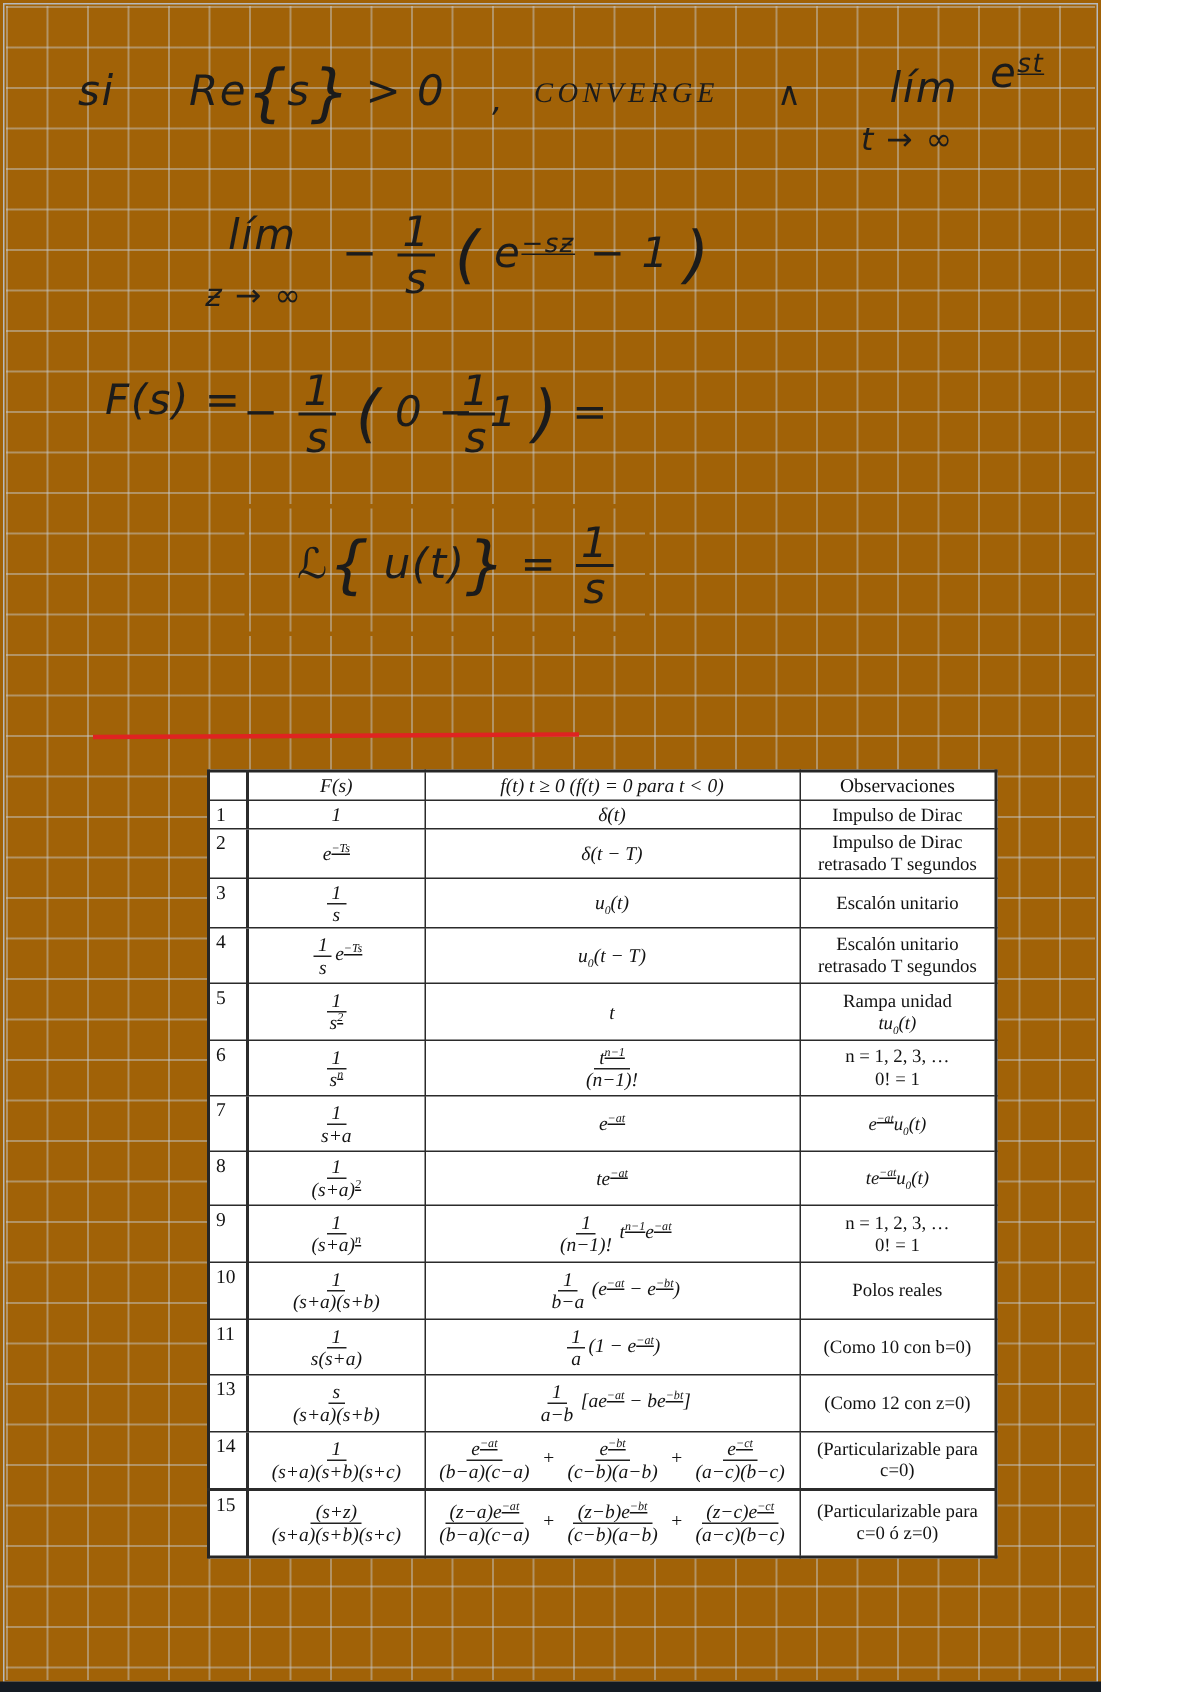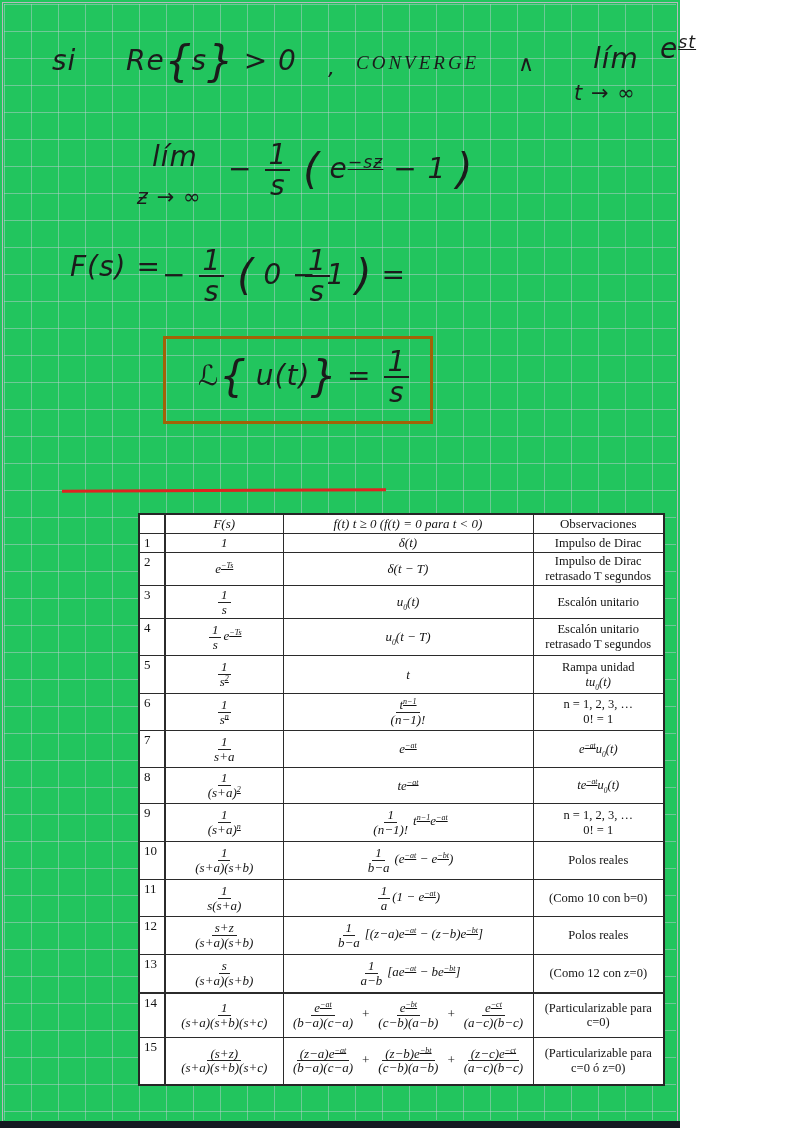--- a/index.html
+++ b/index.html
@@ -1,16 +1,16 @@
 <!DOCTYPE html>
 <html><head>
 <meta charset="utf-8">
 <style>
   html,body{margin:0;padding:0;background:#ffffff;width:800px;height:1128px;overflow:hidden;}
-  .page{position:relative;width:680px;height:1128px;background:#22c55e;}
+  .page{position:relative;width:734px;height:1128px;background:#a16207;}
   .frame{position:absolute;left:2px;top:2px;right:2px;bottom:6px;border:1px solid #b6b9bd;z-index:1;}
   .grid{position:absolute;left:4px;top:4px;right:4px;bottom:8px;z-index:0;
     background-image:
       linear-gradient(to right, rgba(200,208,218,0.45) 1px, transparent 1px),
       linear-gradient(to bottom, rgba(200,208,218,0.45) 1px, transparent 1px);
     background-size:27px 27px;}
   .bottombar{position:absolute;left:0;right:0;bottom:0;height:7px;background:#141a22;z-index:4;}
 
   
   .hw{position:absolute;font-family:"DejaVu Sans",sans-serif;font-style:italic;color:#1b1b1b;
@@ -240,34 +240,20 @@
             </span></td>
           <td class="ct mth"><span class="frac">
               <span class="num">1</span>
               <span class="den">a</span>
             </span>(1 − e<sup>−at</sup>)</td>
           <td class="co">
             <div>(Como 10 con b=0)</div>
           </td>
         </tr>
         <tr>
-          <td class="cn">12</td>
-          <td class="cf mth"><span class="frac">
-              <span class="num">s+z</span>
-              <span class="den">(s+a)(s+b)</span>
-            </span></td>
-          <td class="ct mth"><span class="frac">
-              <span class="num">1</span>
-              <span class="den">b−a</span>
-            </span>[(z−a)e<sup>−at</sup> − (z−b)e<sup>−bt</sup>]</td>
-          <td class="co">
-            <div>Polos reales</div>
-          </td>
-        </tr>
-        <tr>
           <td class="cn">13</td>
           <td class="cf mth"><span class="frac">
               <span class="num">s</span>
               <span class="den">(s+a)(s+b)</span>
             </span></td>
           <td class="ct mth"><span class="frac">
               <span class="num">1</span>
               <span class="den">a−b</span>
             </span>[ae<sup>−at</sup> − be<sup>−bt</sup>]</td>
           <td class="co">

